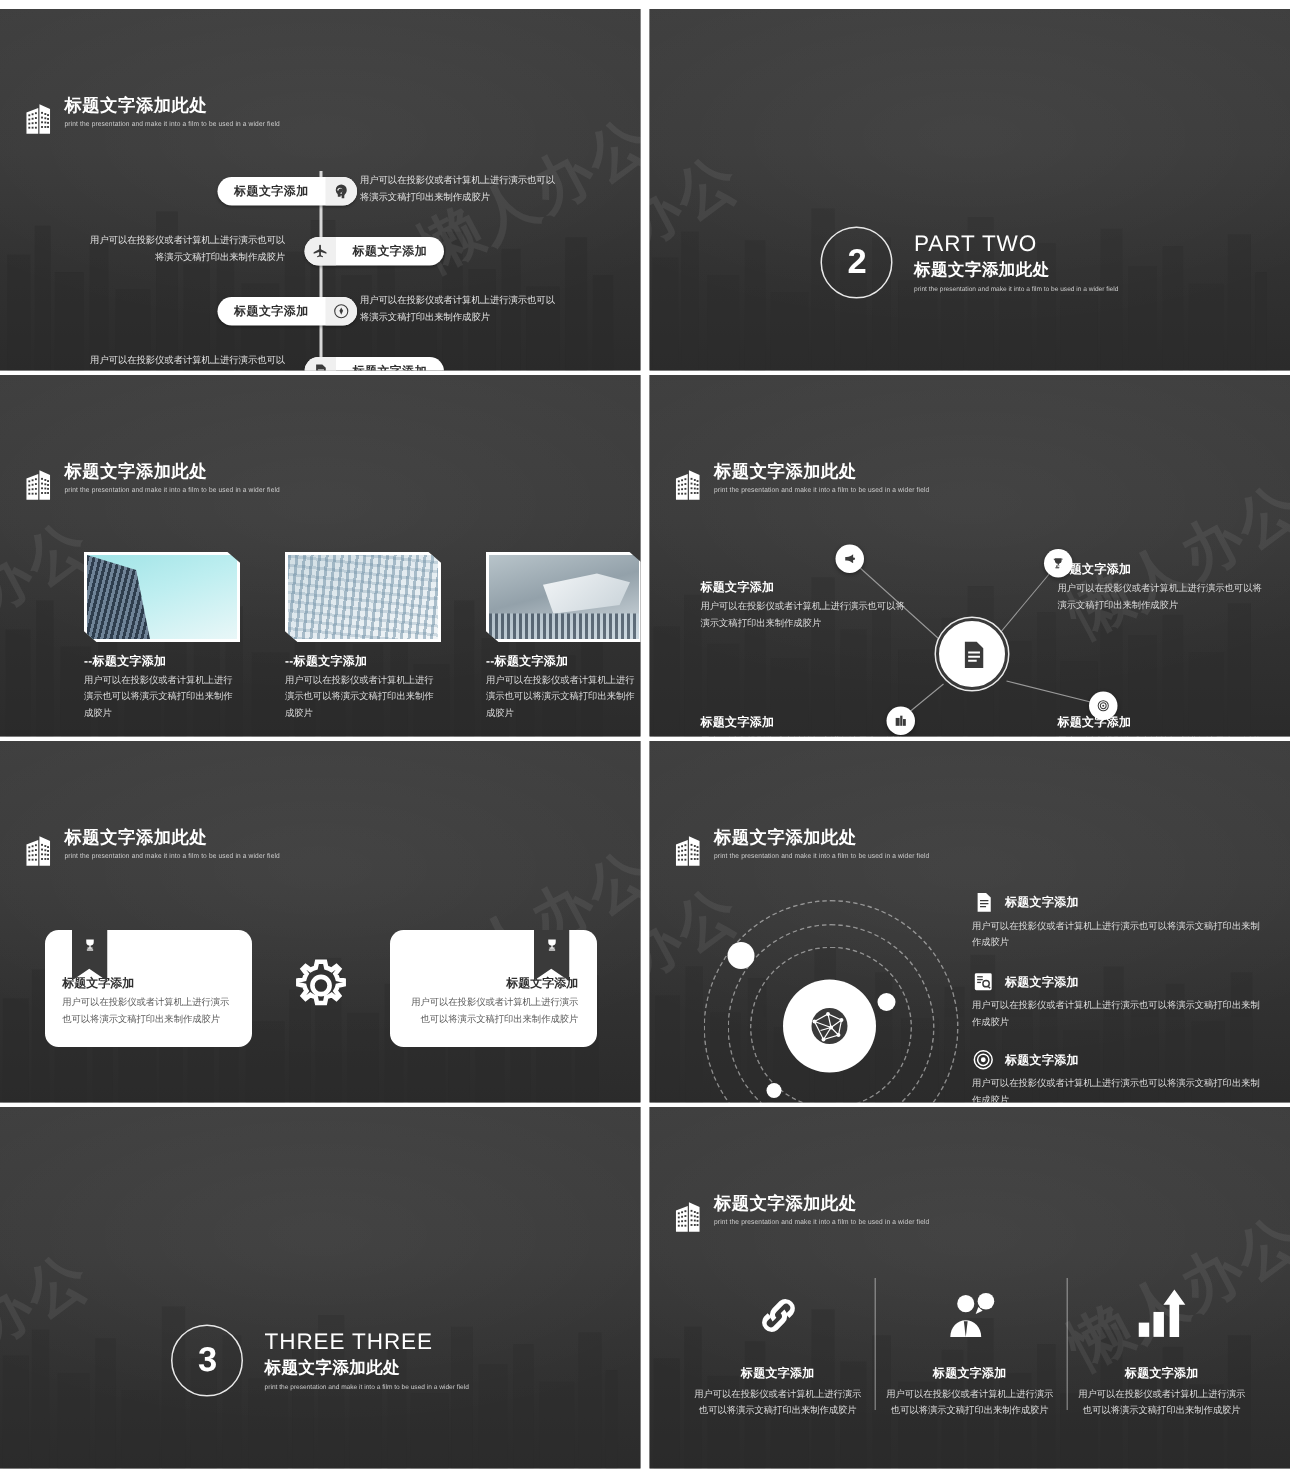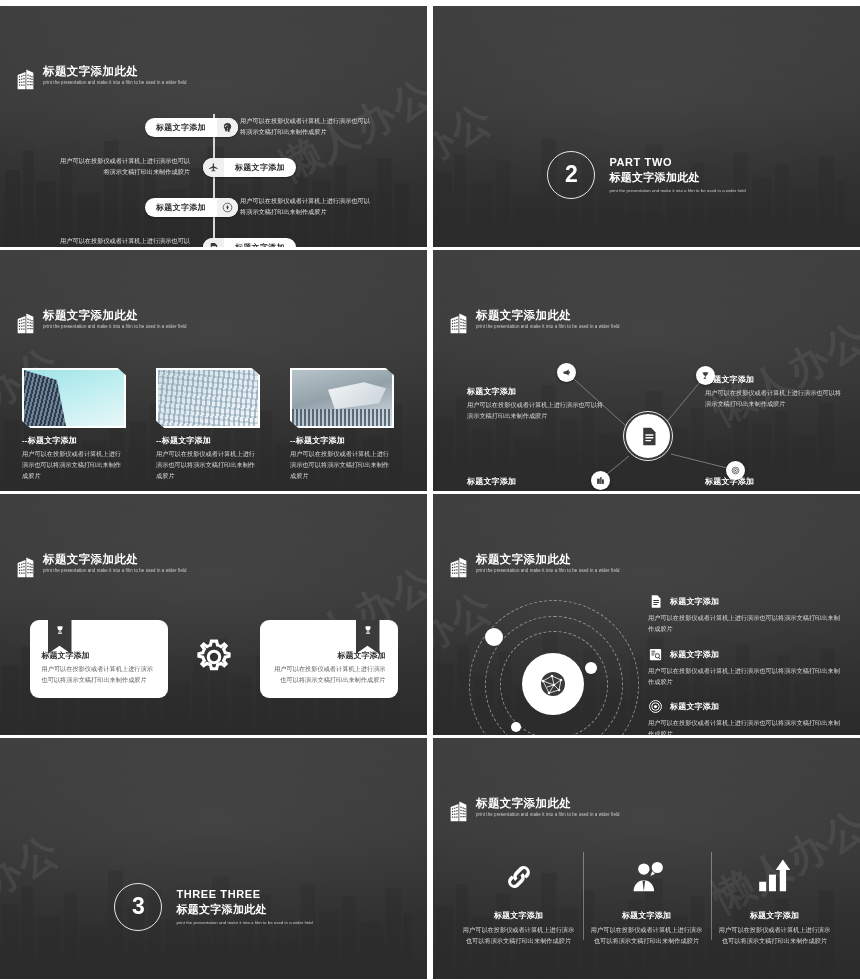--- a/index.html
+++ b/index.html
@@ -76,26 +76,26 @@
   .desc.rt{text-align:right;}
 
   
   .cover{position:absolute;left:0;top:0;width:100%;height:100%;display:flex;align-items:center;justify-content:center;gap:14px;}
   .cover .num{
     width:46px;height:46px;border:1.6px solid #e8e8e8;border-radius:50%;
     display:flex;align-items:center;justify-content:center;
     font-size:23px;font-weight:bold;color:#fff;
   }
   .cover .txt{line-height:1.15;}
-  .cover .p1{font-size:11px;font-weight:bold;letter-spacing:.6px;}
+  .cover .p1{font-size:15px;font-weight:normal;letter-spacing:.6px;}
   .cover .p2{font-size:11px;font-weight:bold;margin-top:3px;letter-spacing:.3px;}
   .cover .p3{font-size:4.4px;color:#c9c9c9;margin-top:4px;}
 
   
-  .cards{position:absolute;left:22px;top:70px;display:flex;gap:30px;}
+  .cards{position:absolute;left:56px;top:70px;display:flex;gap:30px;}
   .card{width:104px;}
   .ph{
     width:104px;height:60px;
     border:2px solid #fff;box-sizing:border-box;
     position:relative;overflow:hidden;
     clip-path:polygon(0 0,92% 0,100% 12%,100% 100%,8% 100%,0 88%);
   }
   .ph.a{background:linear-gradient(160deg,#9fe3e6 0%,#bdeef0 45%,#e9f7f8 100%);}
   .ph.b{background:linear-gradient(150deg,#c3d4dc 0%,#dbe6ec 50%,#eef3f6 100%);}
   .ph.c{background:linear-gradient(165deg,#b8c4ca 0%,#93a1aa 45%,#d5dde2 100%);}

